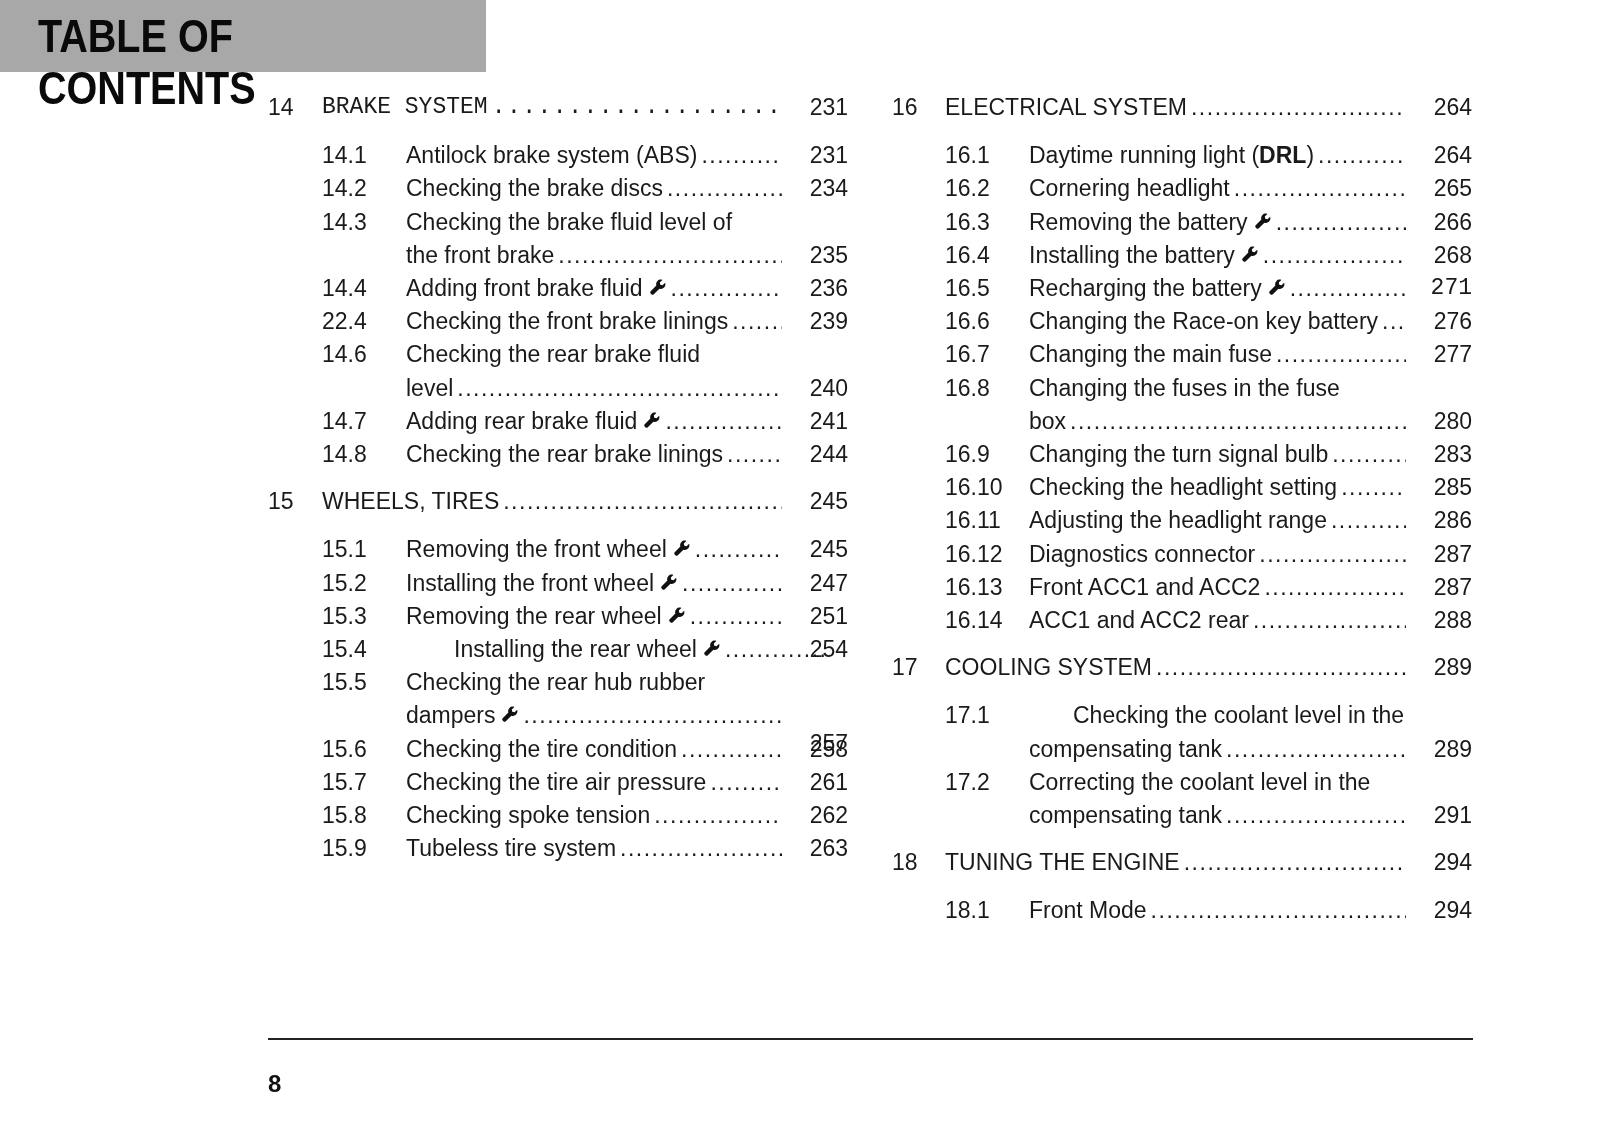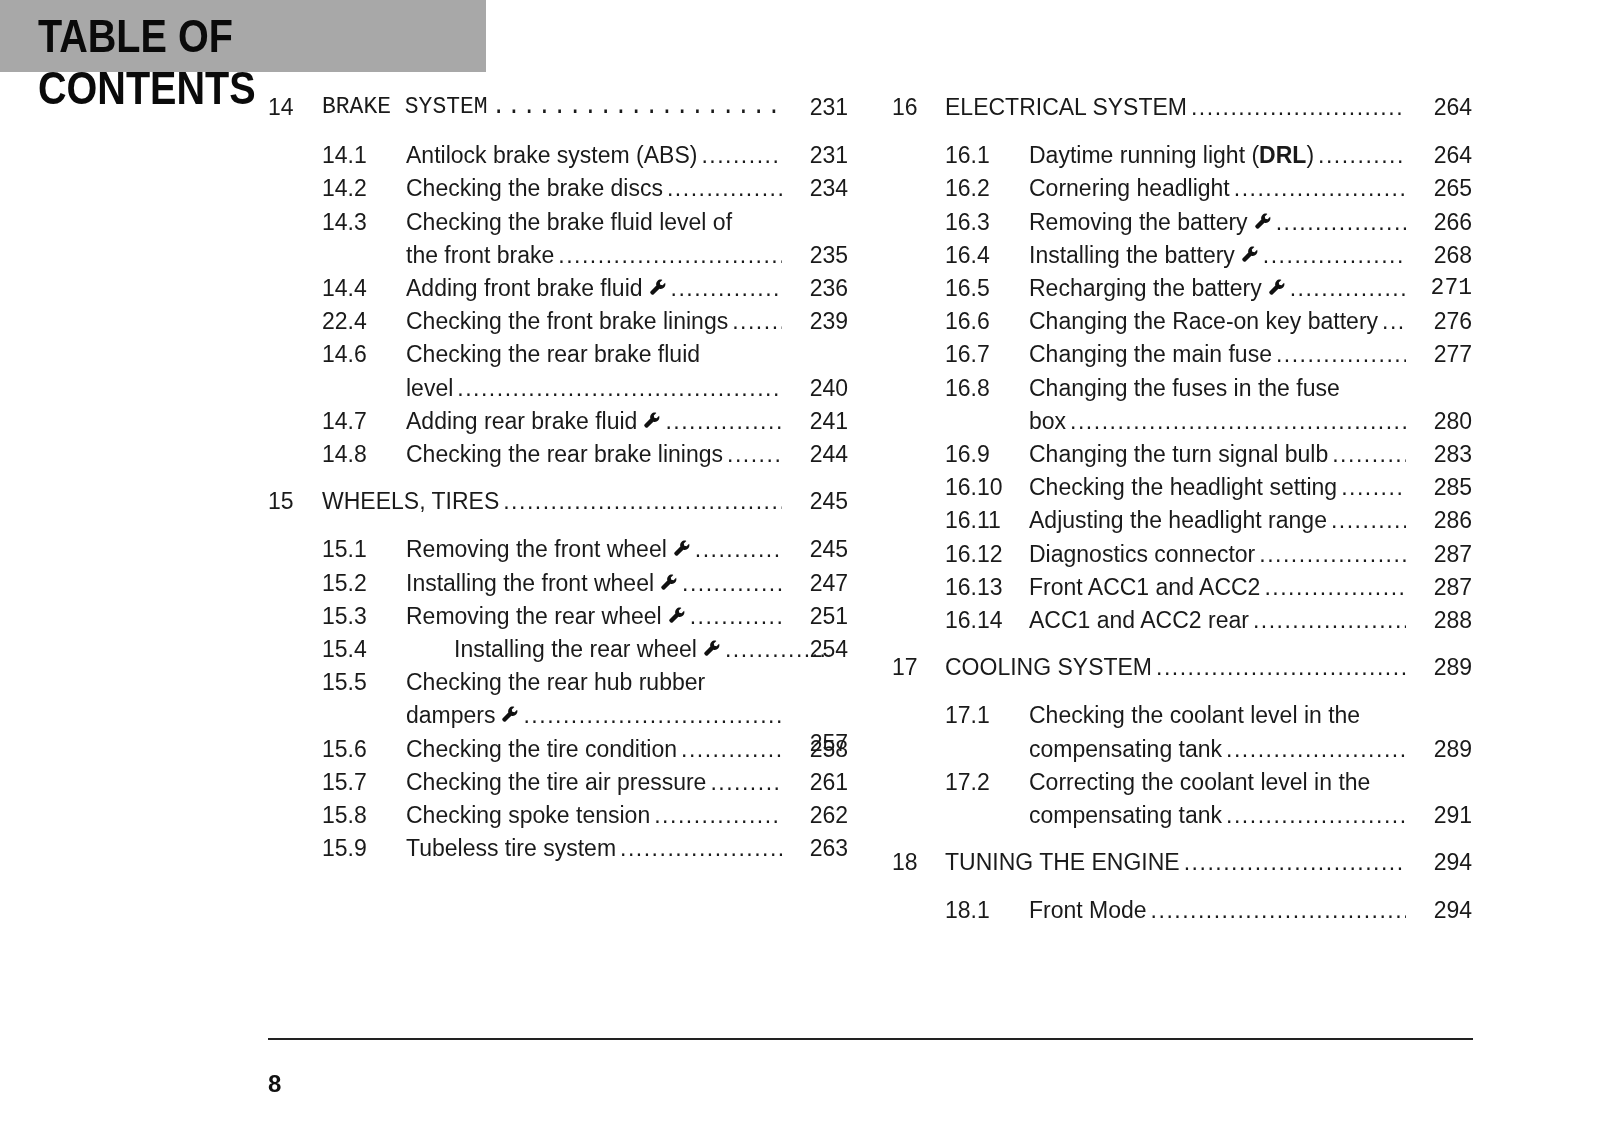--- a/index.html
+++ b/index.html
@@ -356,21 +356,21 @@
     <div class="row" style="top: 651.2px; left: 0px; width: 1600px;">
       <span class="num" style="left: 892px;">17</span>
       <div class="title-wrap" style="left: 945px; width: 469px;">
         <span class="title">COOLING SYSTEM</span>
         <span class="dots"></span>
       </div>
       <span class="page" style="left: 1420px; width: 52px;">289</span>
     </div>
     <div class="row" style="top: 699.4px; left: 0px; width: 1600px;">
       <span class="num" style="left: 945px;">17.1</span>
-      <div class="title-wrap" style="left: 1029px; width: 385px;">
+      <div class="title-wrap" style="left: 1073px; width: 385px;">
         <span class="title">Checking the coolant level in the</span>
       </div>
     </div>
     <div class="row" style="top: 732.6px; left: 0px; width: 1600px;">
       <div class="title-wrap" style="left: 1029px; width: 385px;">
         <span class="title">compensating tank</span>
         <span class="dots"></span>
       </div>
       <span class="page" style="left: 1420px; width: 52px;">289</span>
     </div>

